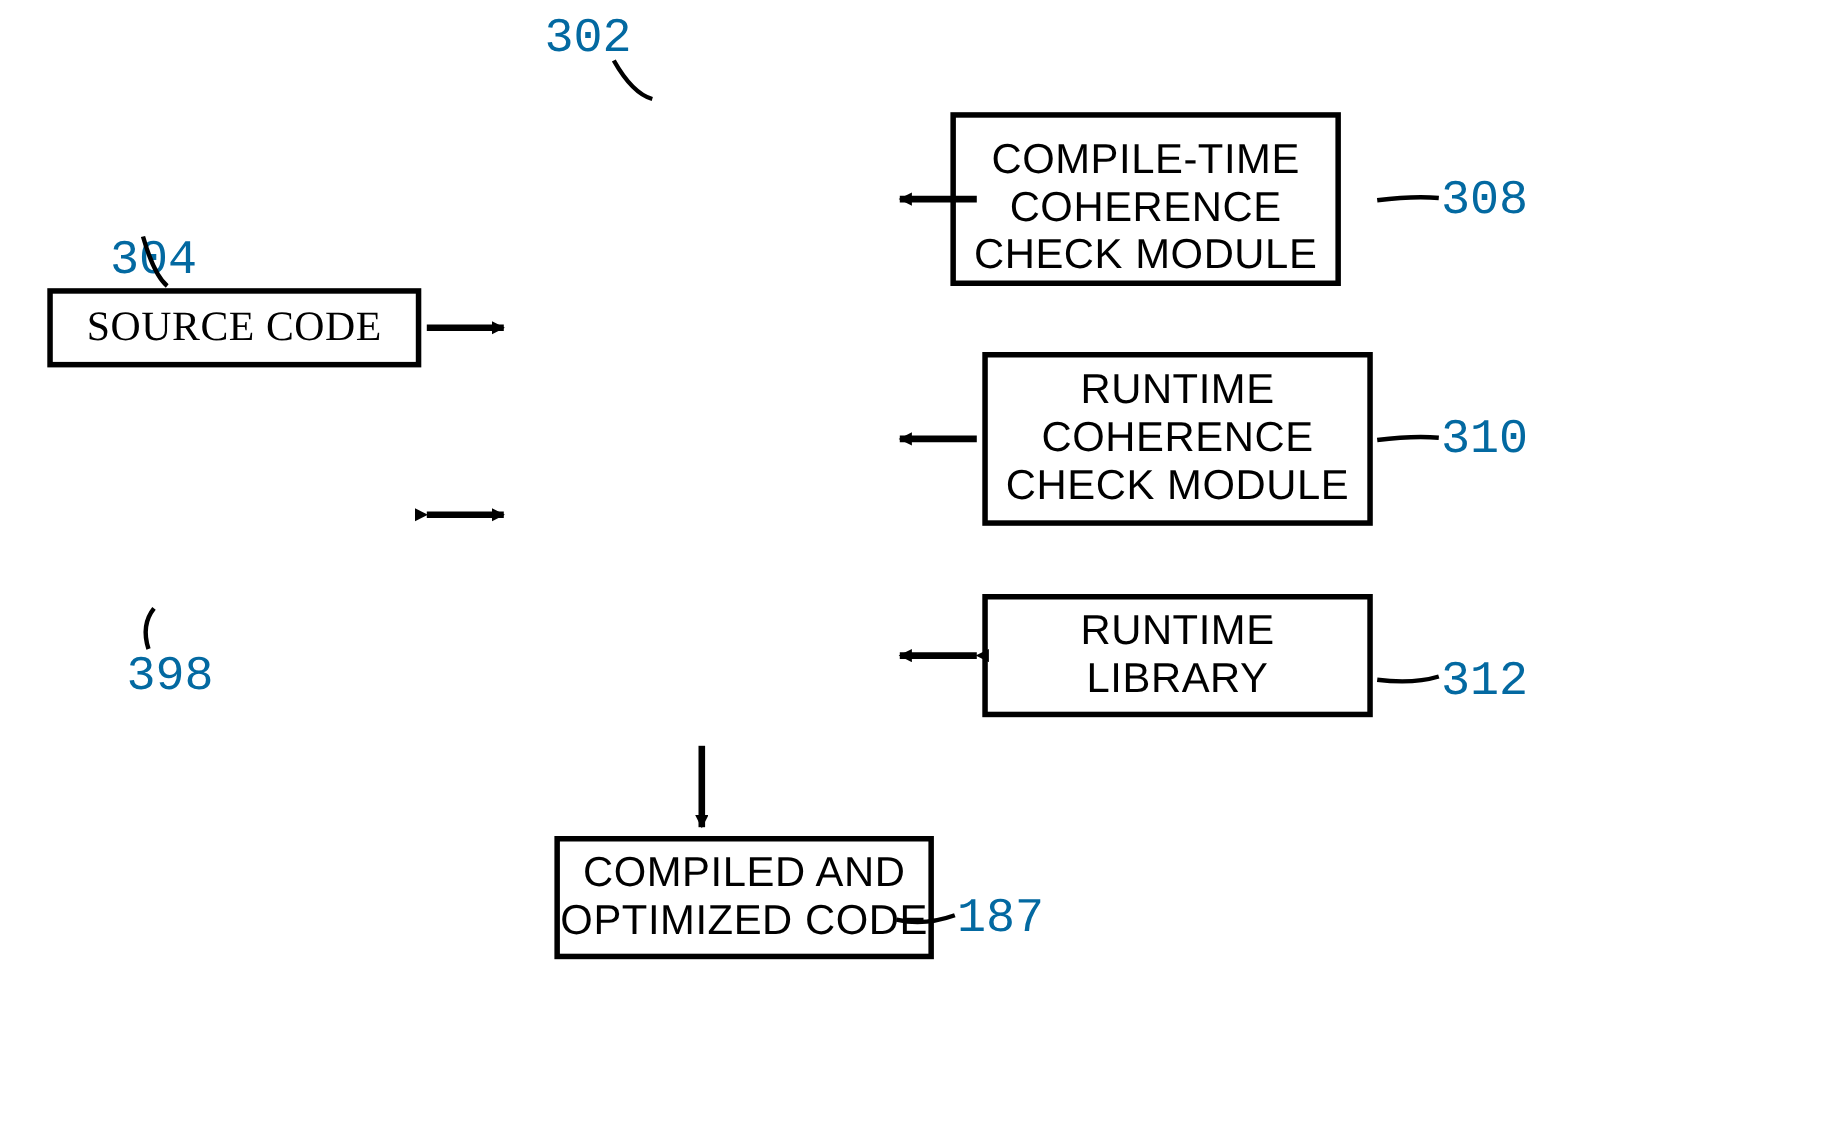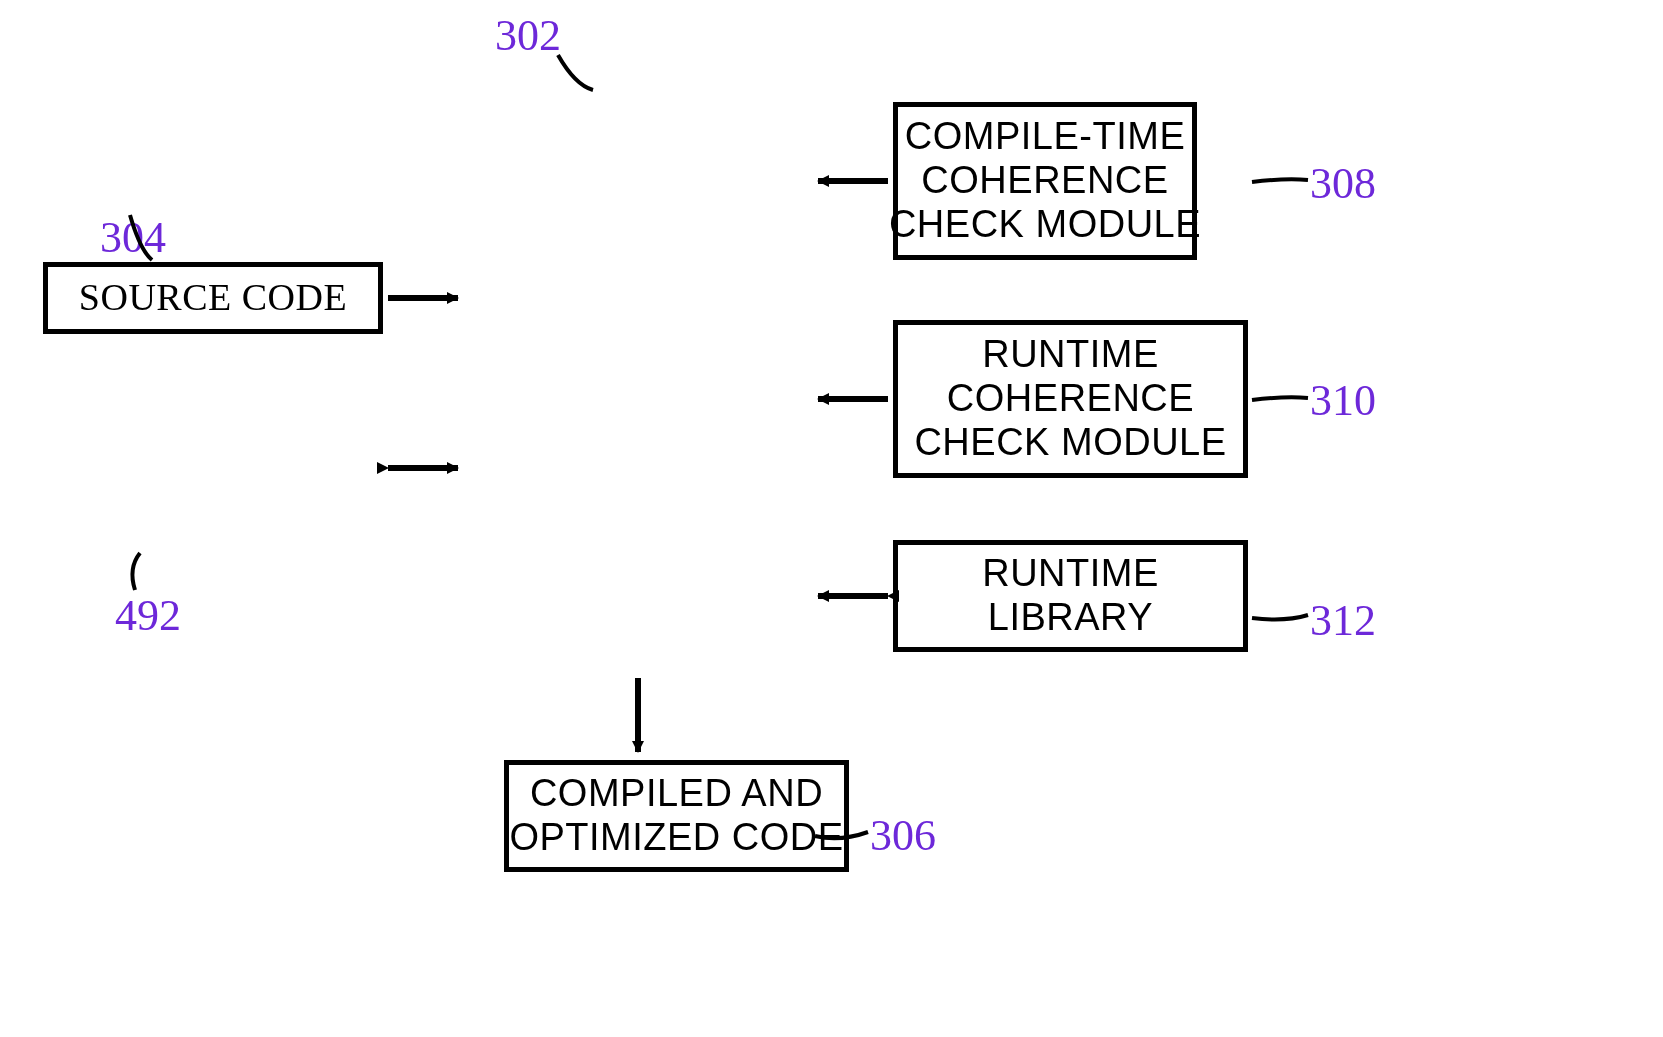--- a/index.html
+++ b/index.html
@@ -24,43 +24,43 @@
     font-size: 38px;
     line-height: 1.15;
     font-weight: 400;
     font-stretch: condensed;
     letter-spacing: 0.5px;
     box-sizing: border-box;
   }
   .ref {
     position: absolute;
     font-size: 44px;
-    font-family: Liberation Serif, serif;
-    color: #6d28d9;
+    font-family: Liberation Mono, monospace;
+    color: #0369a1;
   }
   svg.overlay {
     position: absolute;
     left: 0; top: 0;
     width: 1663px;
     height: 1037px;
     pointer-events: none;
   }
 </style>
 </head>
 <body>
 
 <div class="stage">
 
 
   <div class="box" style="left:43px; top:262px; width:340px; height:72px;">
     <span style="white-space:pre;font-family:Liberation Serif, serif;">SOURCE CODE</span>
   </div>
 
 
-  <div class="box" style="left:893px; top:102px; width:304px; height:158px;">
+  <div class="box" style="left:864px; top:102px; width:355px; height:158px;align-items:flex-end;">
     <span style="white-space:pre;">COMPILE-TIME
 COHERENCE
 CHECK MODULE</span>
   </div>
 
   <div class="box" style="left:893px; top:320px; width:355px; height:158px;">
     <span style="white-space:pre;">RUNTIME
 COHERENCE
 CHECK MODULE</span>
   </div>
@@ -70,25 +70,25 @@
 LIBRARY</span>
   </div>
 
   <div class="box" style="left:466px; top:760px; width:345px; height:112px;margin-left:38px;">
     <span style="white-space:pre;">COMPILED AND
 OPTIMIZED CODE</span>
   </div>
 
   <div class="ref" style="left:495px; top:10px;">302</div>
   <div class="ref" style="left:100px; top:165px;margin-top:47px;">304</div>
-  <div class="ref" style="left:115px; top:590px;">492</div>
+  <div class="ref" style="left:115px; top:590px;">398</div>
   <div class="ref" style="left:1310px; top:158px;">308</div>
   <div class="ref" style="left:1310px; top:375px;text-align:right;">310</div>
   <div class="ref" style="left:1310px; top:595px;">312</div>
-  <div class="ref" style="left:870px; top:810px;">306</div>
+  <div class="ref" style="left:870px; top:810px;">187</div>
 
   <svg class="overlay" viewBox="0 0 1663 1037">
     <defs>
       <marker id="ah" markerWidth="14" markerHeight="14" refX="11" refY="6" orient="auto" markerUnits="userSpaceOnUse">
         <path d="M0,0 L12,6 L0,12 Z" fill="#000"></path>
       </marker>
     </defs>
 
     <line x1="388" y1="298" x2="458" y2="298" stroke="#000" stroke-width="6" marker-end="url(#ah)"></line>
 

